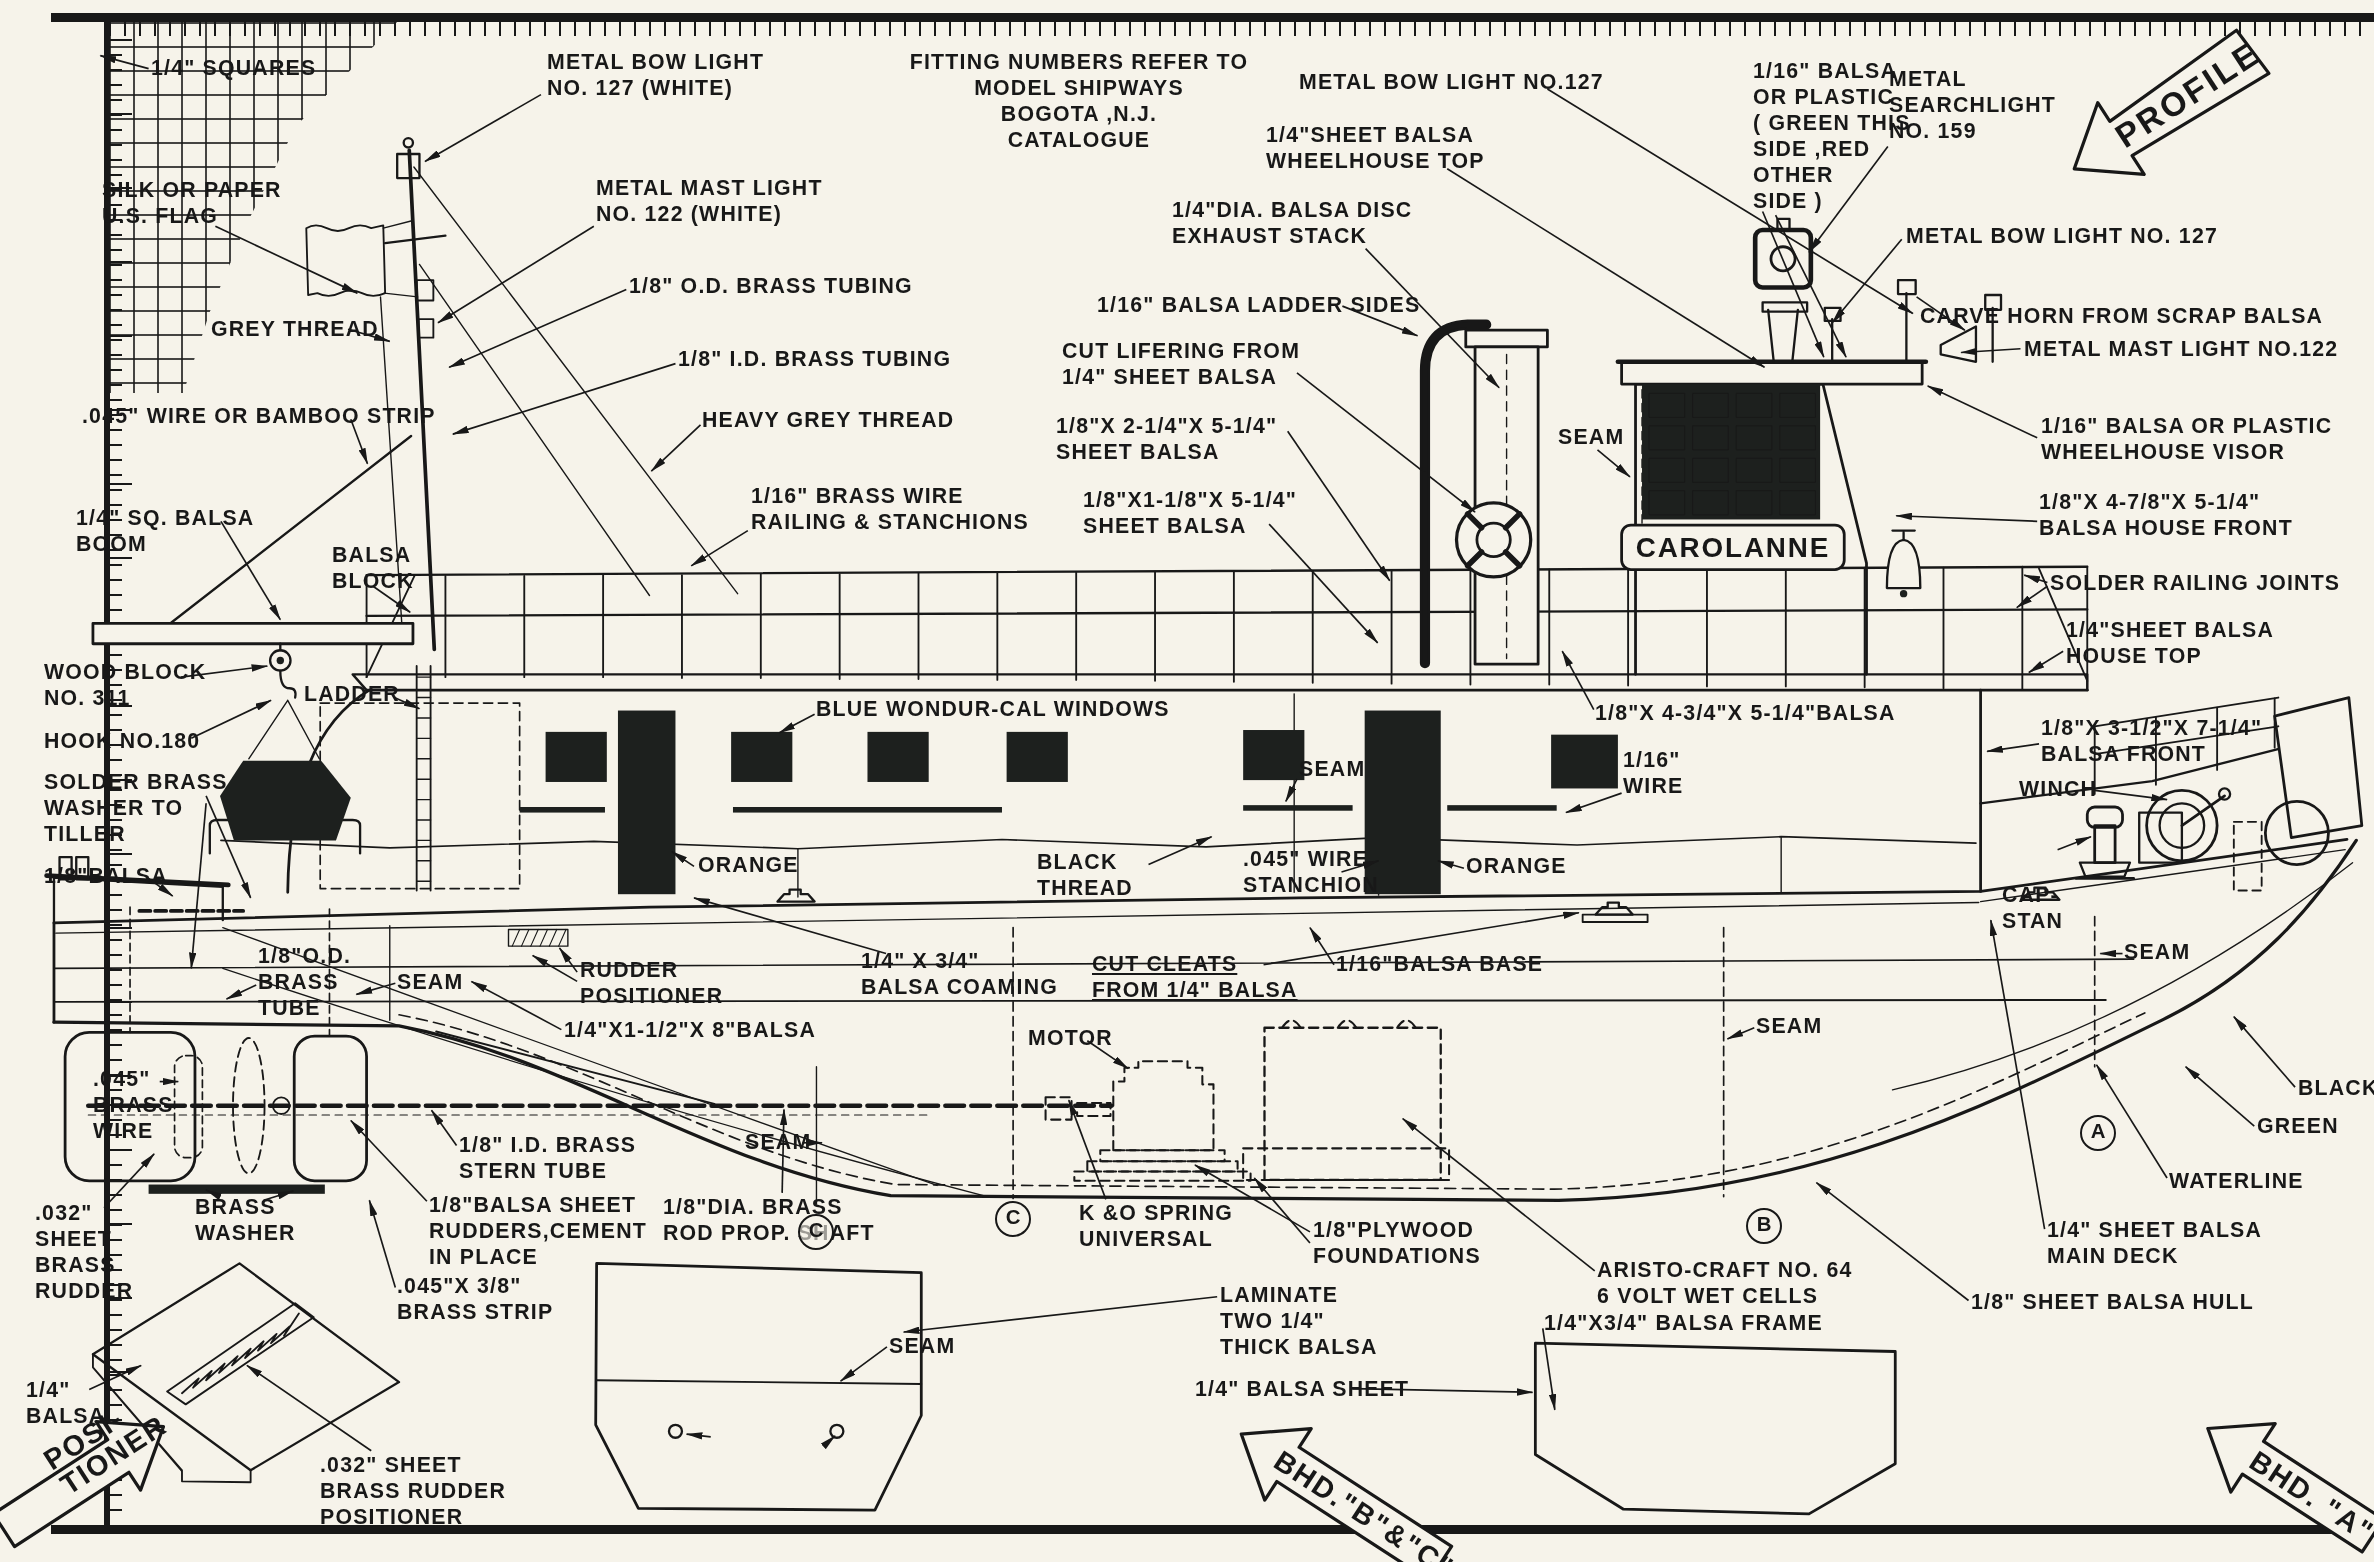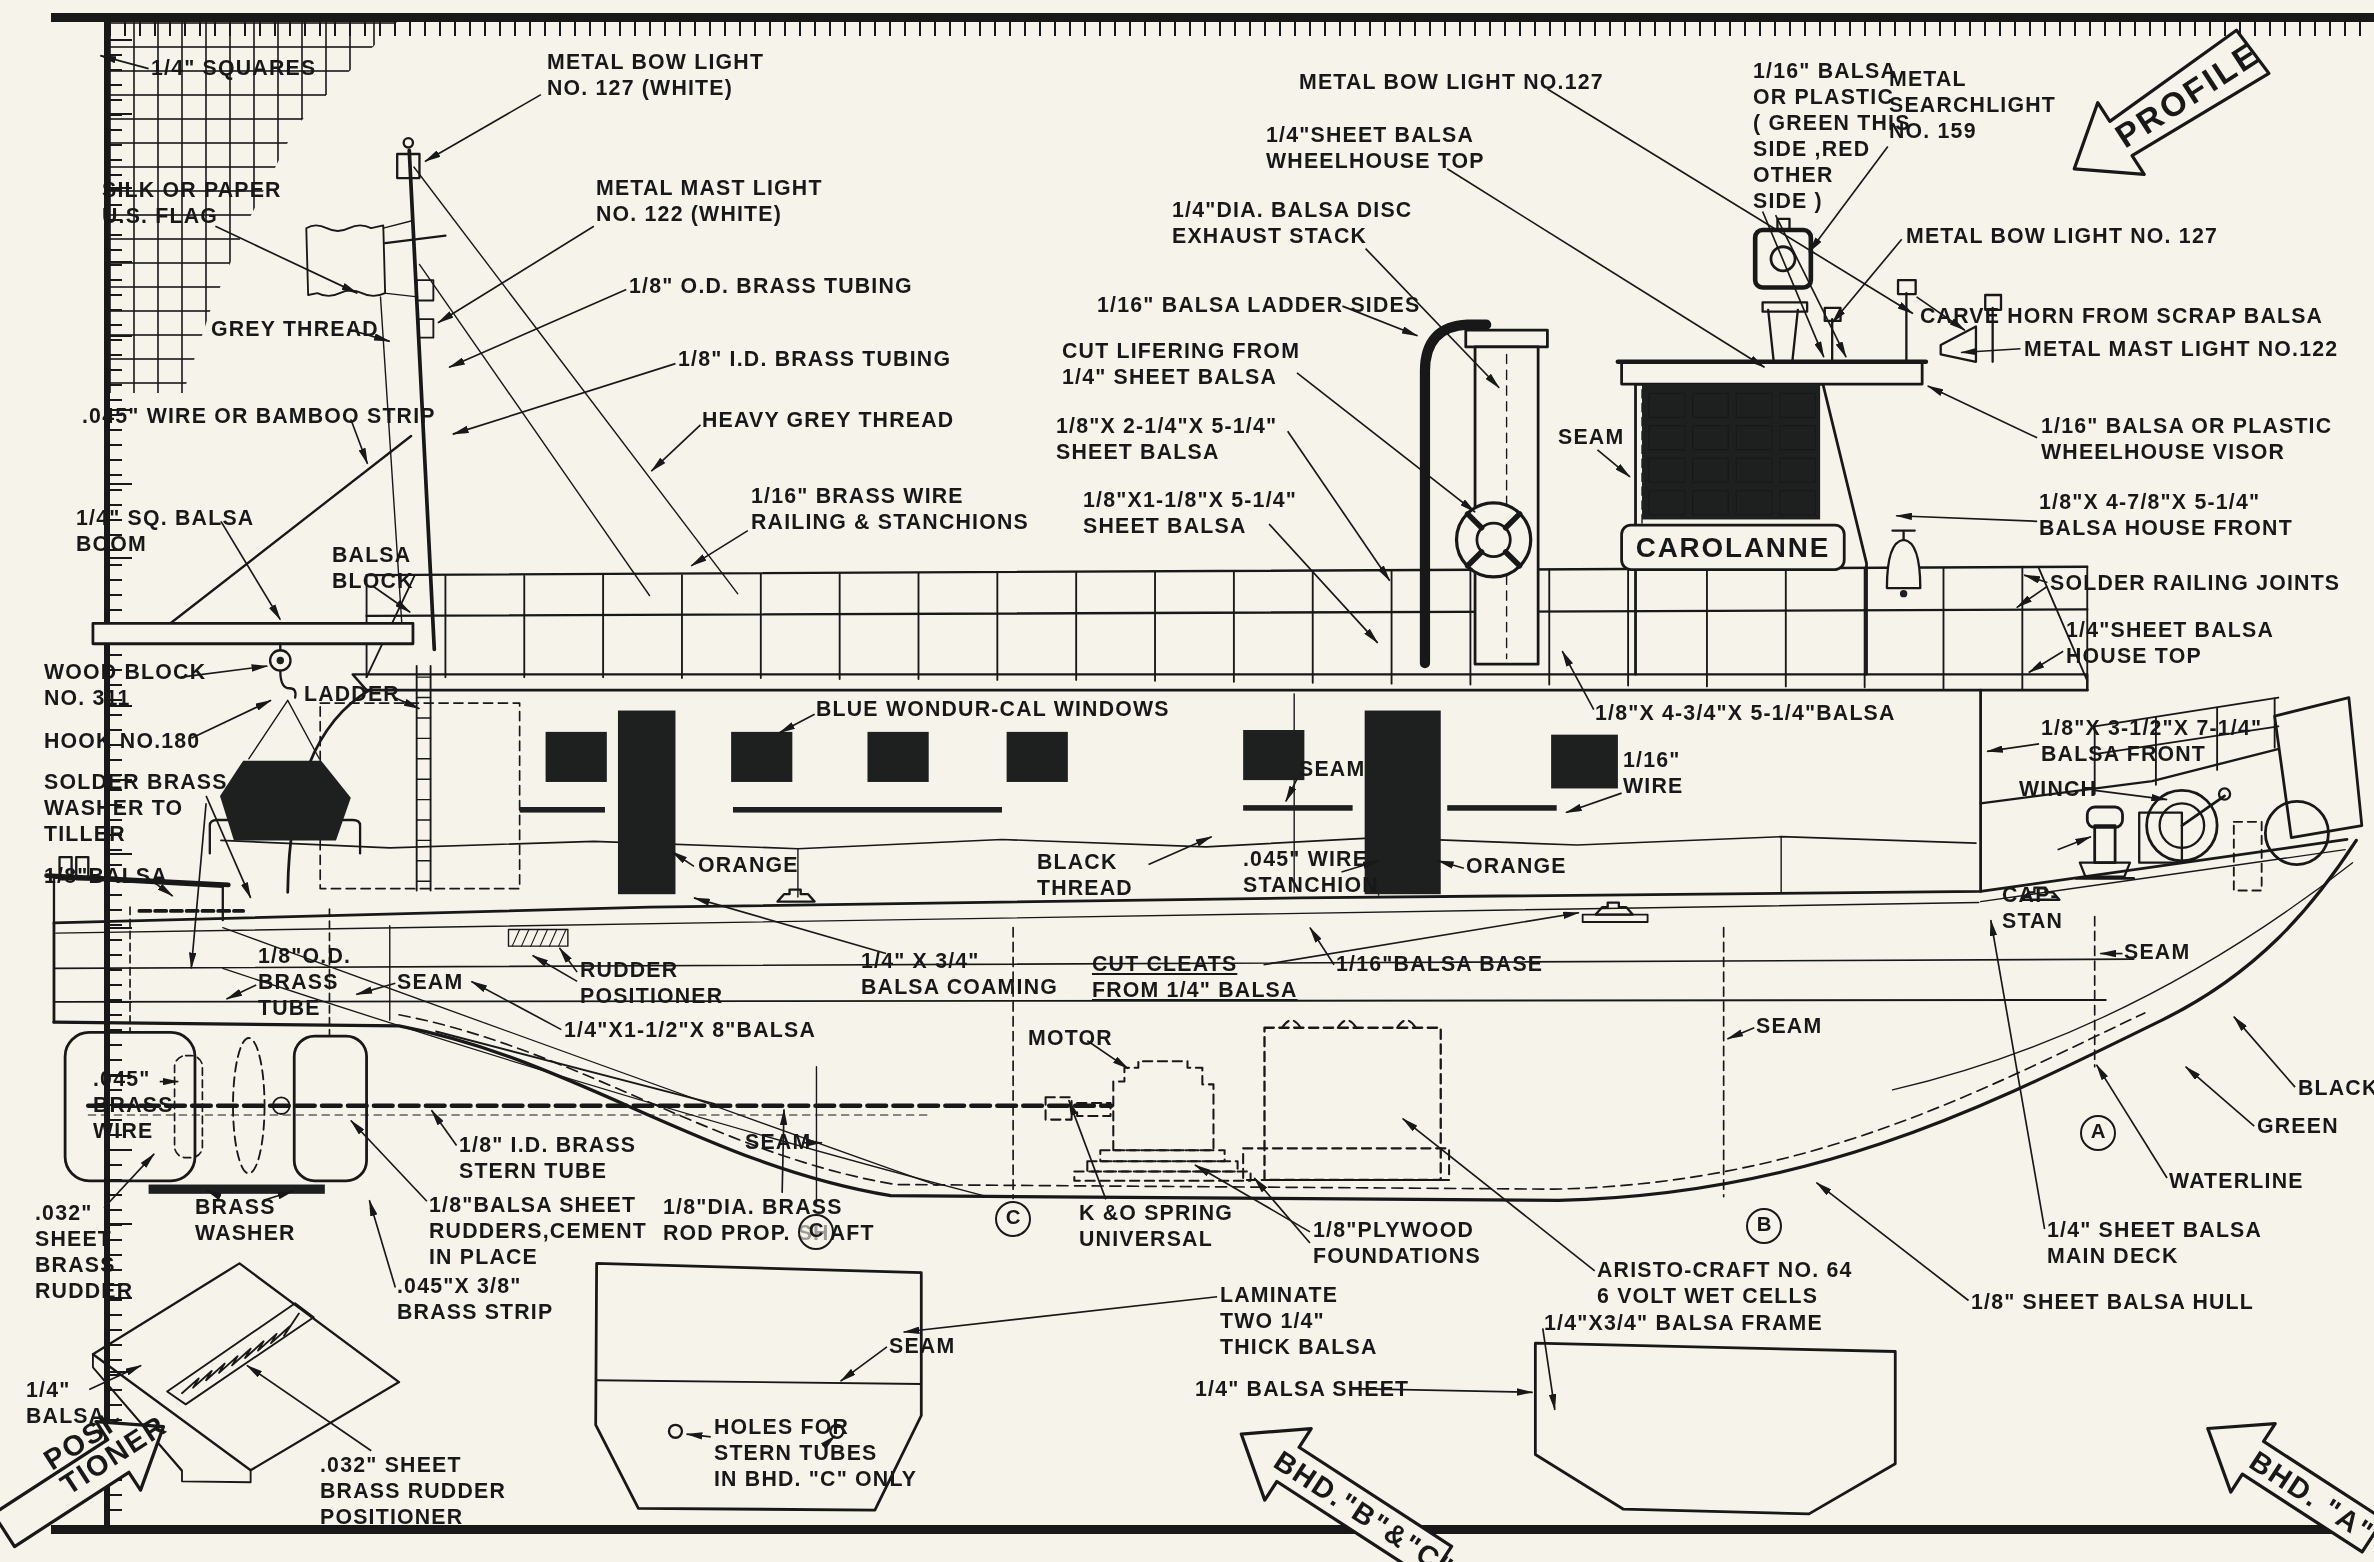--- a/index.html
+++ b/index.html
@@ -383,20 +383,24 @@
       <line x1="426" y1="1388" x2="398" y2="1294" class="leader" marker-end="url(#ah)"></line>
       <line x1="1458" y1="1497" x2="1652" y2="1501" class="leader" marker-end="url(#ah)"></line>
       <line x1="96" y1="1498" x2="152" y2="1472" class="leader" marker-end="url(#ah)"></line>
       <line x1="400" y1="1564" x2="266" y2="1472" class="leader" marker-end="url(#ah)"></line>
     </svg>
 
   <div id="labels">
       <div class="lbl" style="left: 151px; top: 56px;">1/4" SQUARES</div>
       <div class="lbl" style="left: 547px; top: 50px;">METAL BOW LIGHT
 NO. 127 (WHITE)</div>
+      <div class="lbl center" style="left: 1079px; top: 50px;">FITTING NUMBERS REFER TO
+MODEL SHIPWAYS
+BOGOTA ,N.J.
+CATALOGUE</div>
       <div class="lbl" style="left: 1299px; top: 70px;">METAL BOW LIGHT NO.127</div>
       <div class="lbl" style="left: 1753px; top: 59px;">1/16" BALSA
 OR PLASTIC
 ( GREEN THIS
 SIDE ,RED
 OTHER
 SIDE )</div>
       <div class="lbl" style="left: 1889px; top: 67px;">METAL
 SEARCHLIGHT
 NO. 159</div>
@@ -501,23 +505,20 @@
       <div class="lbl" style="left: 663px; top: 1195px;">1/8"DIA. BRASS
 ROD PROP. SHAFT</div>
       <div class="lbl" style="left: 1597px; top: 1258px;">ARISTO-CRAFT NO. 64
 6 VOLT WET CELLS</div>
       <div class="lbl" style="left: 2047px; top: 1218px;">1/4" SHEET BALSA
 MAIN DECK</div>
       <div class="lbl" style="left: 1220px; top: 1283px;">LAMINATE
 TWO 1/4"
 THICK BALSA</div>
       <div class="lbl" style="left: 889px; top: 1334px;">SEAM</div>
-      <div class="lbl" style="left: 714px; top: 1415px;">HOLES FOR
-STERN TUBES
-IN BHD. "C" ONLY</div>
       <div class="lbl" style="left: 1544px; top: 1311px;">1/4"X3/4" BALSA FRAME</div>
       <div class="lbl" style="left: 1971px; top: 1290px;">1/8" SHEET BALSA HULL</div>
       <div class="lbl" style="left: 397px; top: 1274px;">.045"X 3/8"
 BRASS STRIP</div>
       <div class="lbl" style="left: 1195px; top: 1377px;">1/4" BALSA SHEET</div>
       <div class="lbl" style="left: 26px; top: 1378px;">1/4"
 BALSA</div>
       <div class="lbl" style="left: 320px; top: 1453px;">.032" SHEET
 BRASS RUDDER
 POSITIONER</div>

